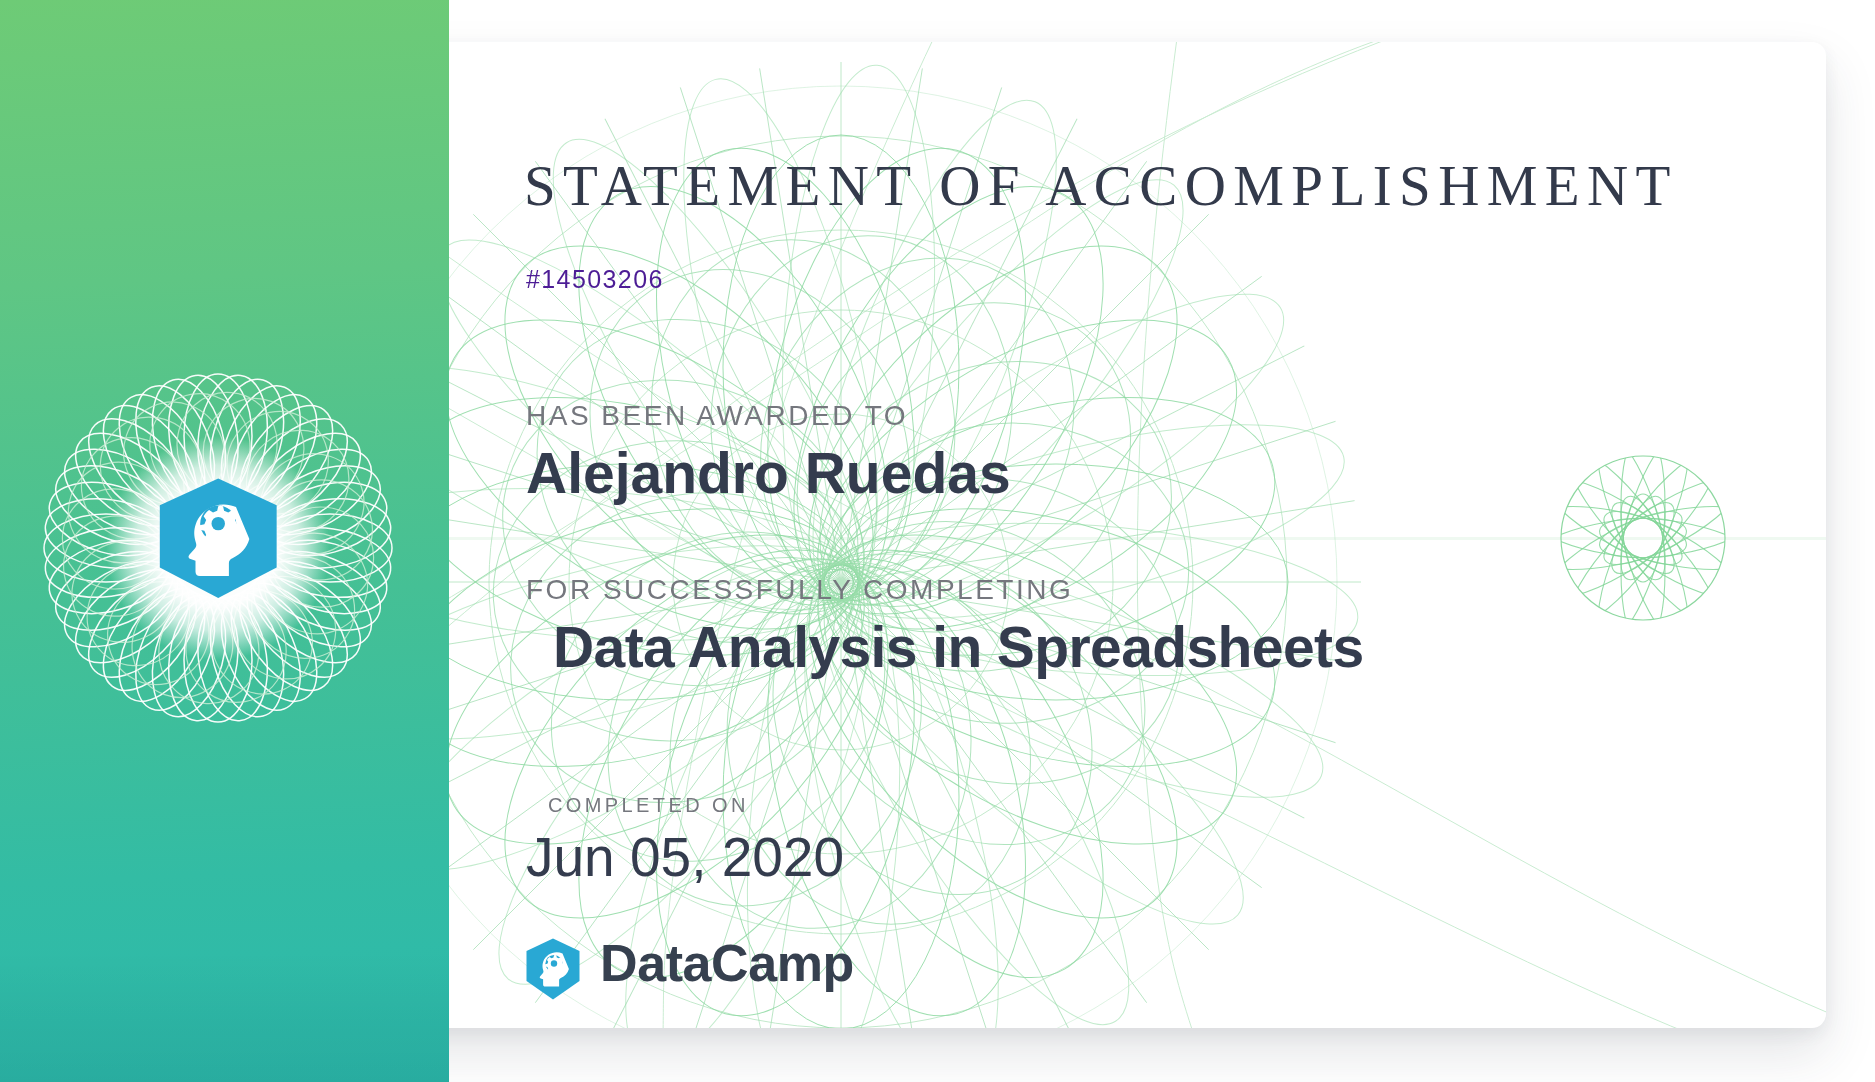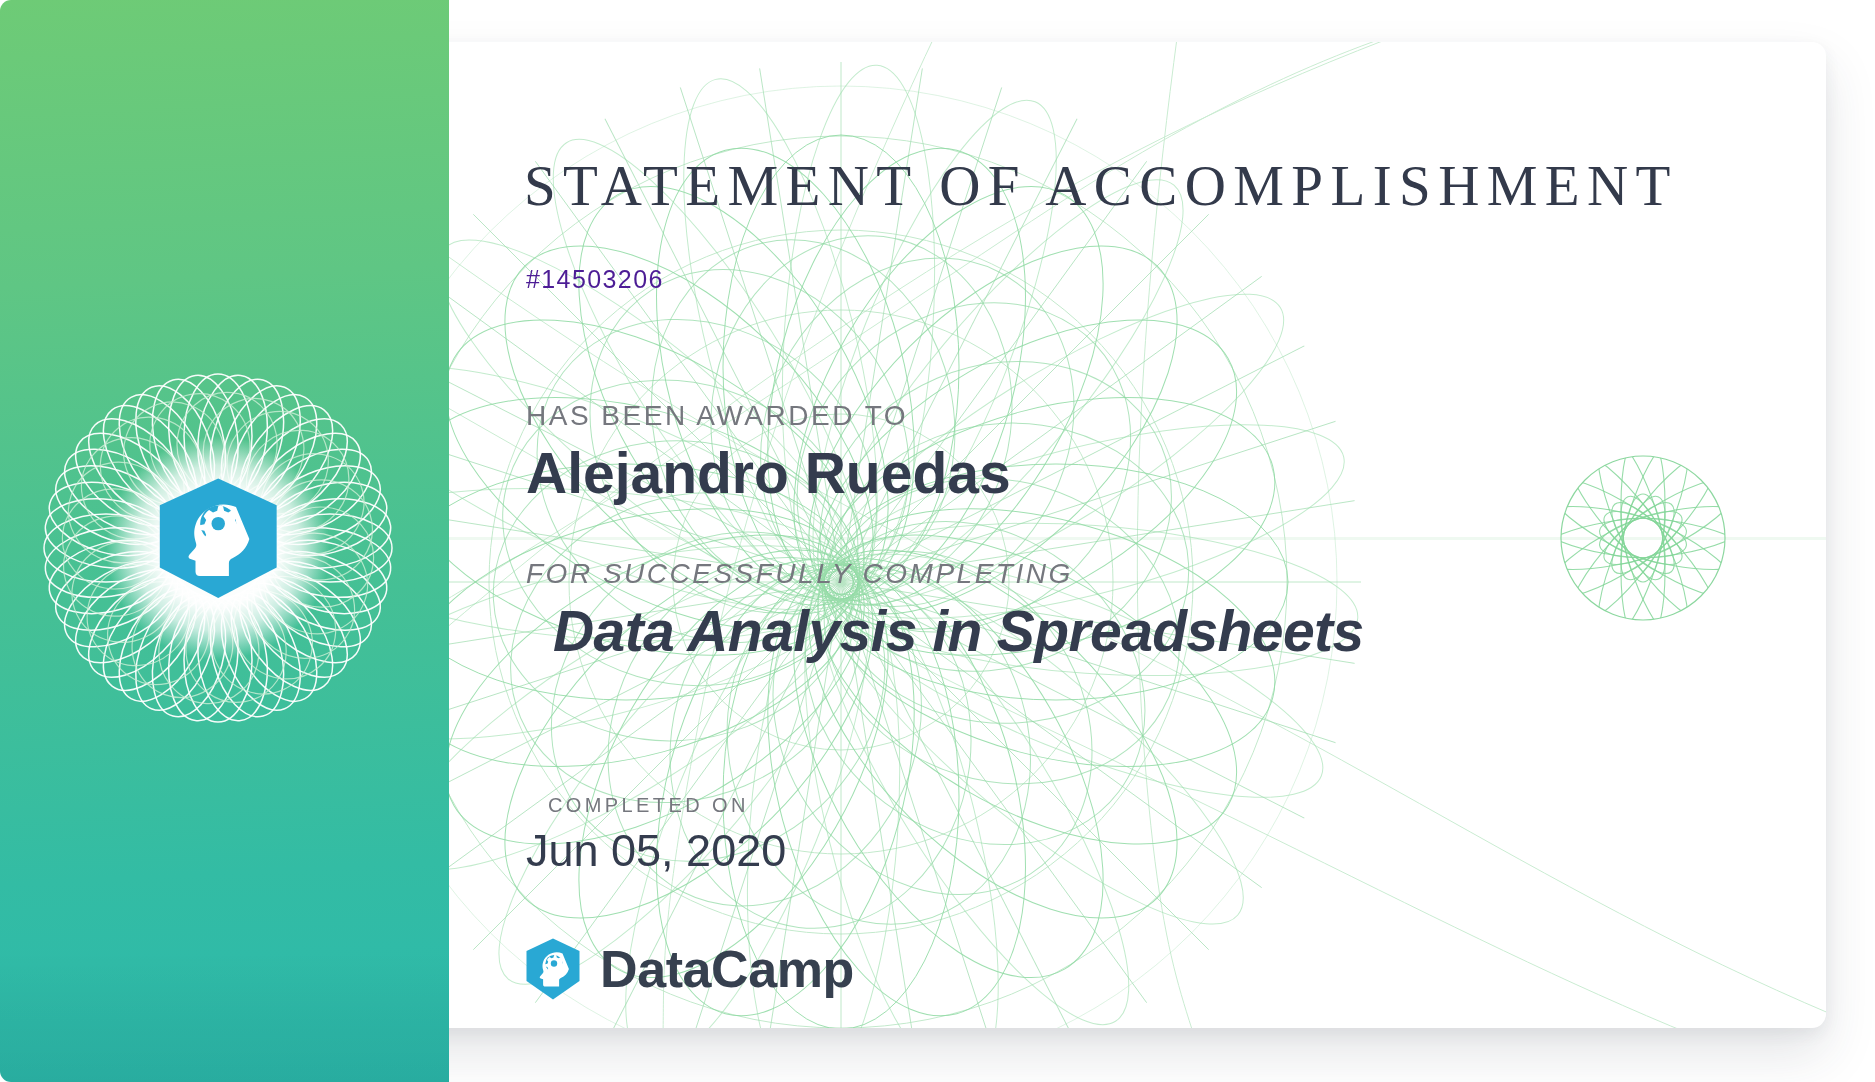--- a/index.html
+++ b/index.html
@@ -16,21 +16,20 @@
     -webkit-font-smoothing: antialiased;
   }
 
   
   #certificate-page {
     position: relative;
     width: 1875px;
     height: 1082px;
     background: #ffffff;
     overflow: hidden;
-    border-radius: 11px;
   }
 
   
   #brand-panel {
     position: absolute;
     left: 0;
     top: 0;
     width: 449px;
     height: 1082px;
     background: linear-gradient(177deg, #6ECB76 0%, #5FC684 26%, #45C095 55%, #33BCA4 80%, #2BB9AC 100%);
@@ -124,42 +123,42 @@
     font-size: 57px;
     font-weight: bold;
     color: #343C4E;
     white-space: nowrap;
     line-height: 1.05;
   }
 
   #awarded-to-block { position: absolute; left: 2px; top: 358px; }
   #awarded-to-block .field-value { margin-top: 12px; }
 
-  #course-block { position: absolute; left: 2px; top: 516px; font-style: italic; }
+  #course-block { position: absolute; left: 2px; top: 532px; }
   #course-block .field-value { margin-top: 12px; letter-spacing: -0.6px; margin-left: 27px; }
 
   #completed-block { position: absolute; left: 24px; top: 752px; }
   #completed-block .field-label { letter-spacing: 3.4px; font-size: 20px; }
   #completed-date {
     margin-top: 8px;
     margin-left: -22px;
-    font-size: 45px;
+    font-size: 55px;
     font-weight: normal;
     color: #343C4E;
     letter-spacing: 0px;
     white-space: nowrap;
   }
 
   
   #datacamp-logo {
     position: absolute;
     left: 0px;
     top: 895px;
     display: flex;
-    align-items: center;
+    align-items: flex-start;
     gap: 18px;
   }
   #datacamp-logo-mark { width: 58px; height: 64px; display:block; }
   #datacamp-wordmark {
     font-size: 52px;
     font-weight: bold;
     color: #36404F;
     letter-spacing: -0.4px;
     line-height: 1;
   }

